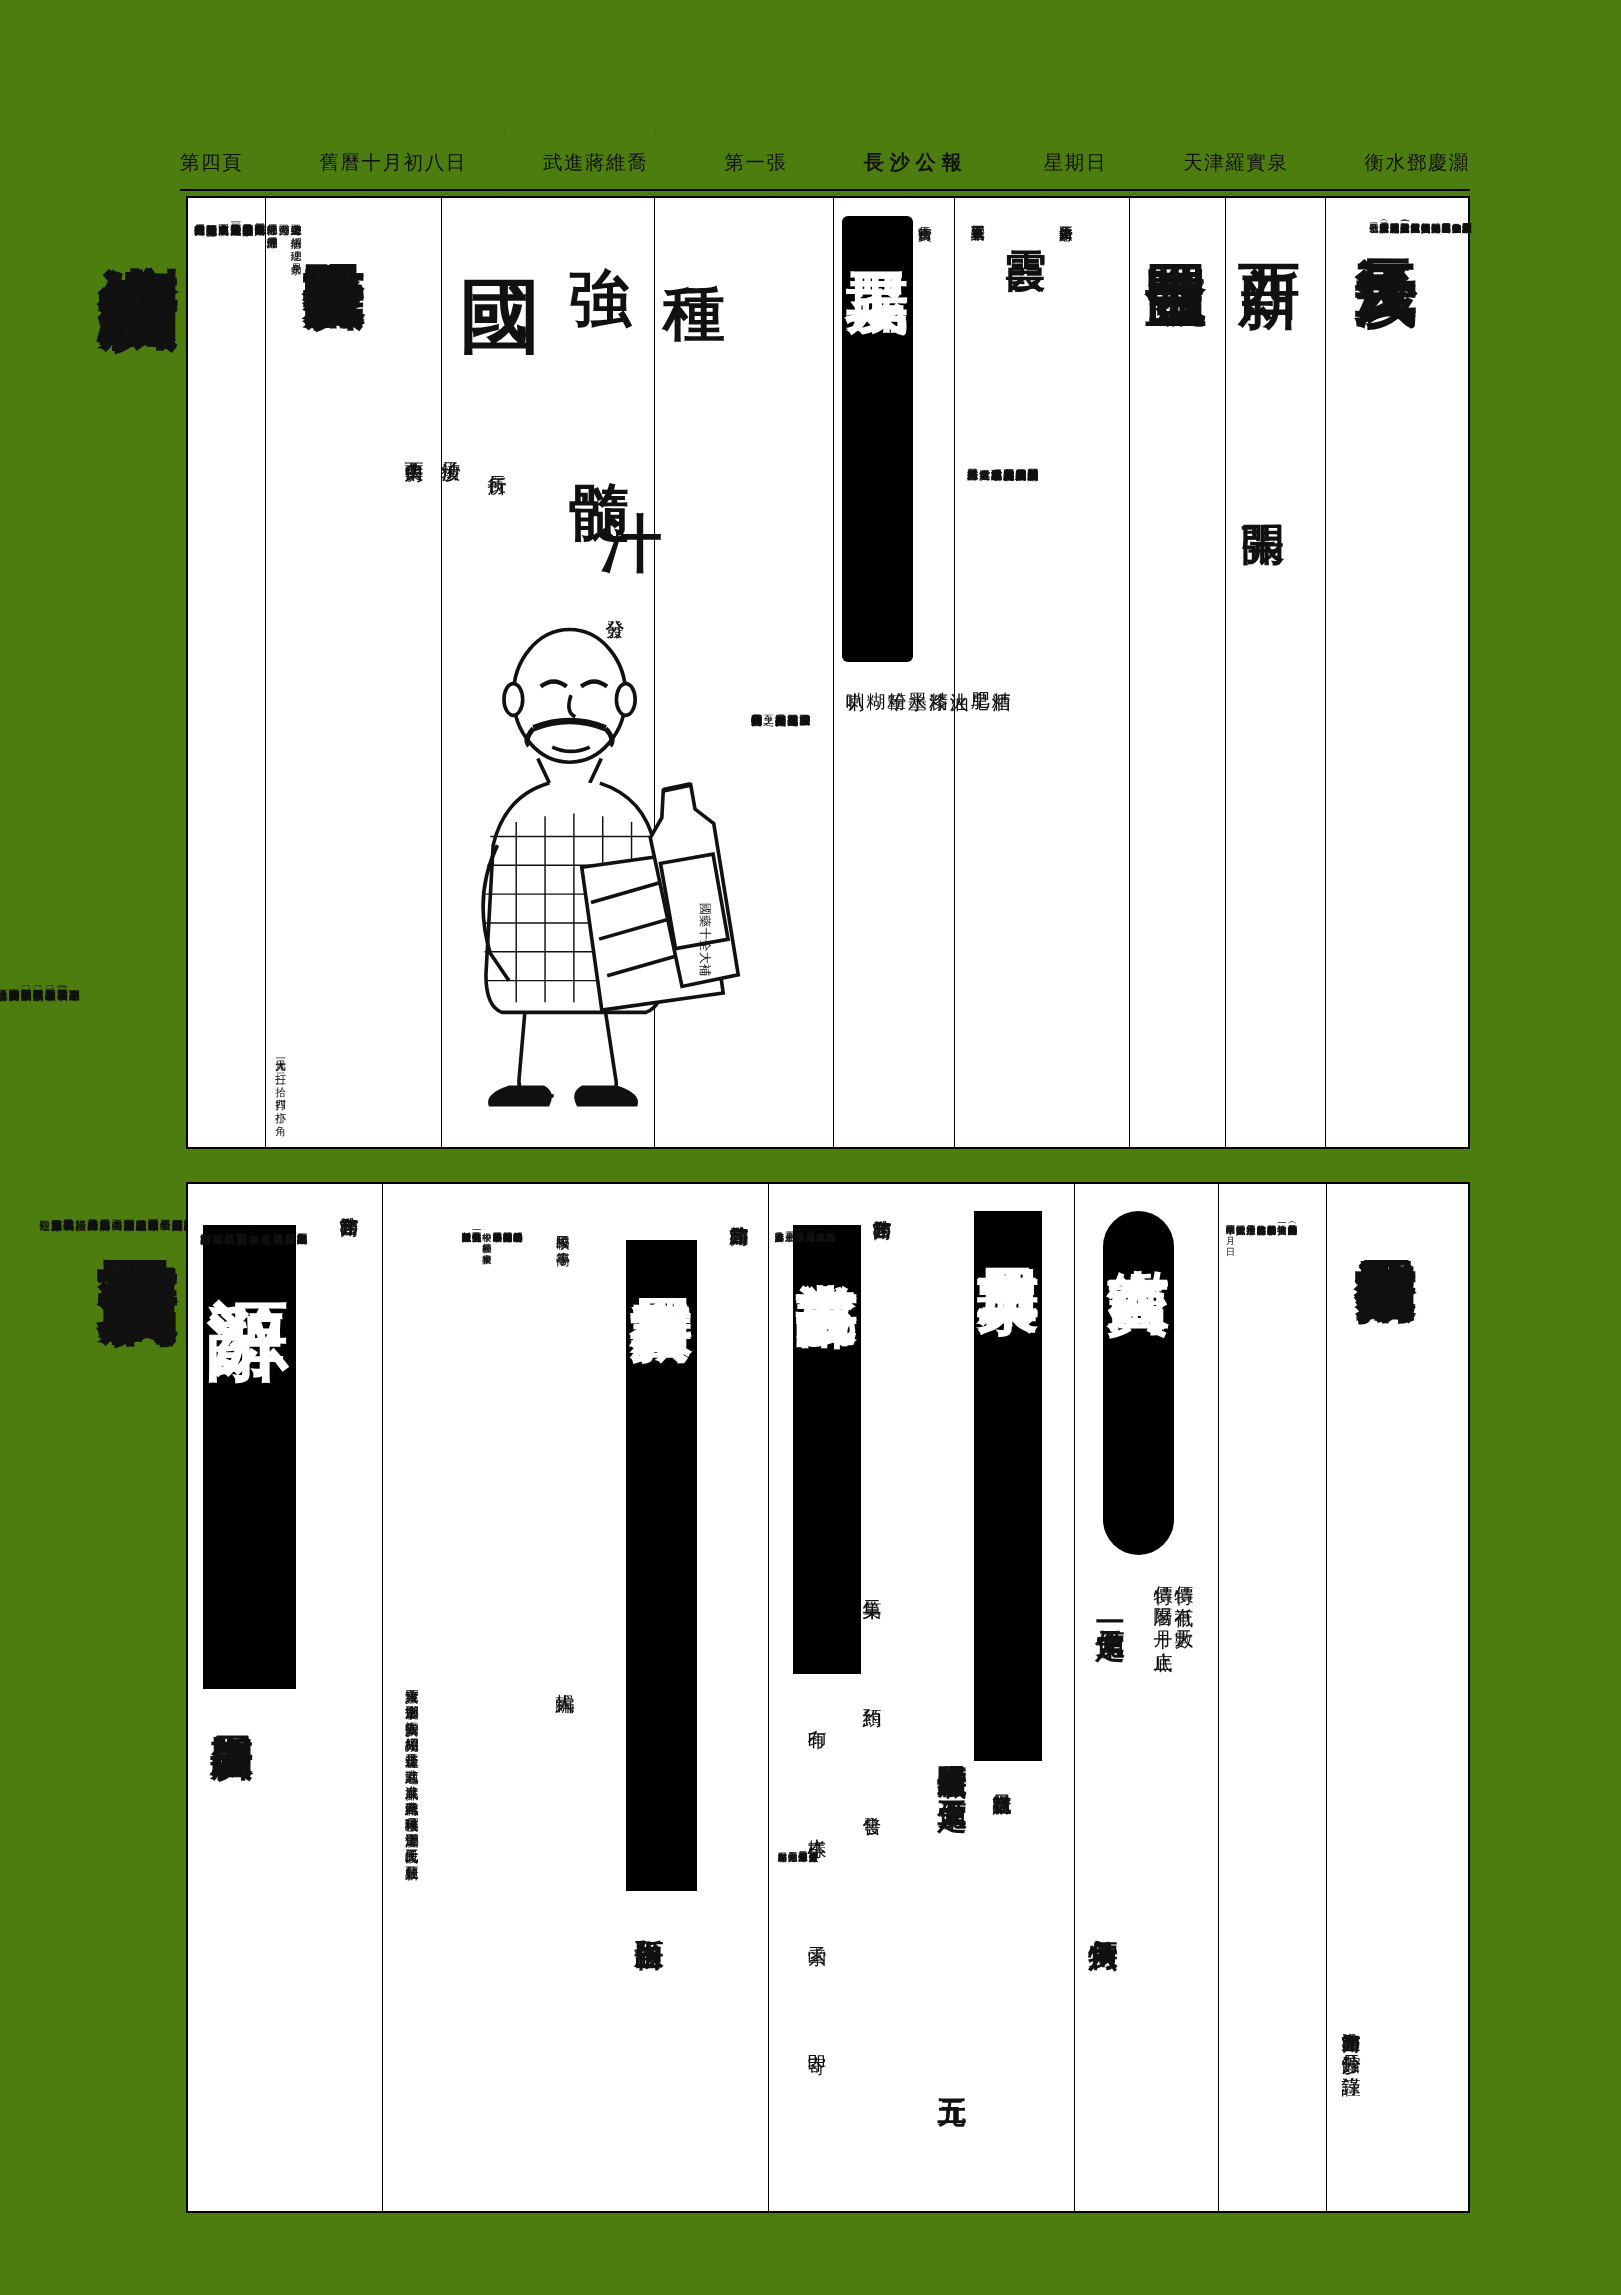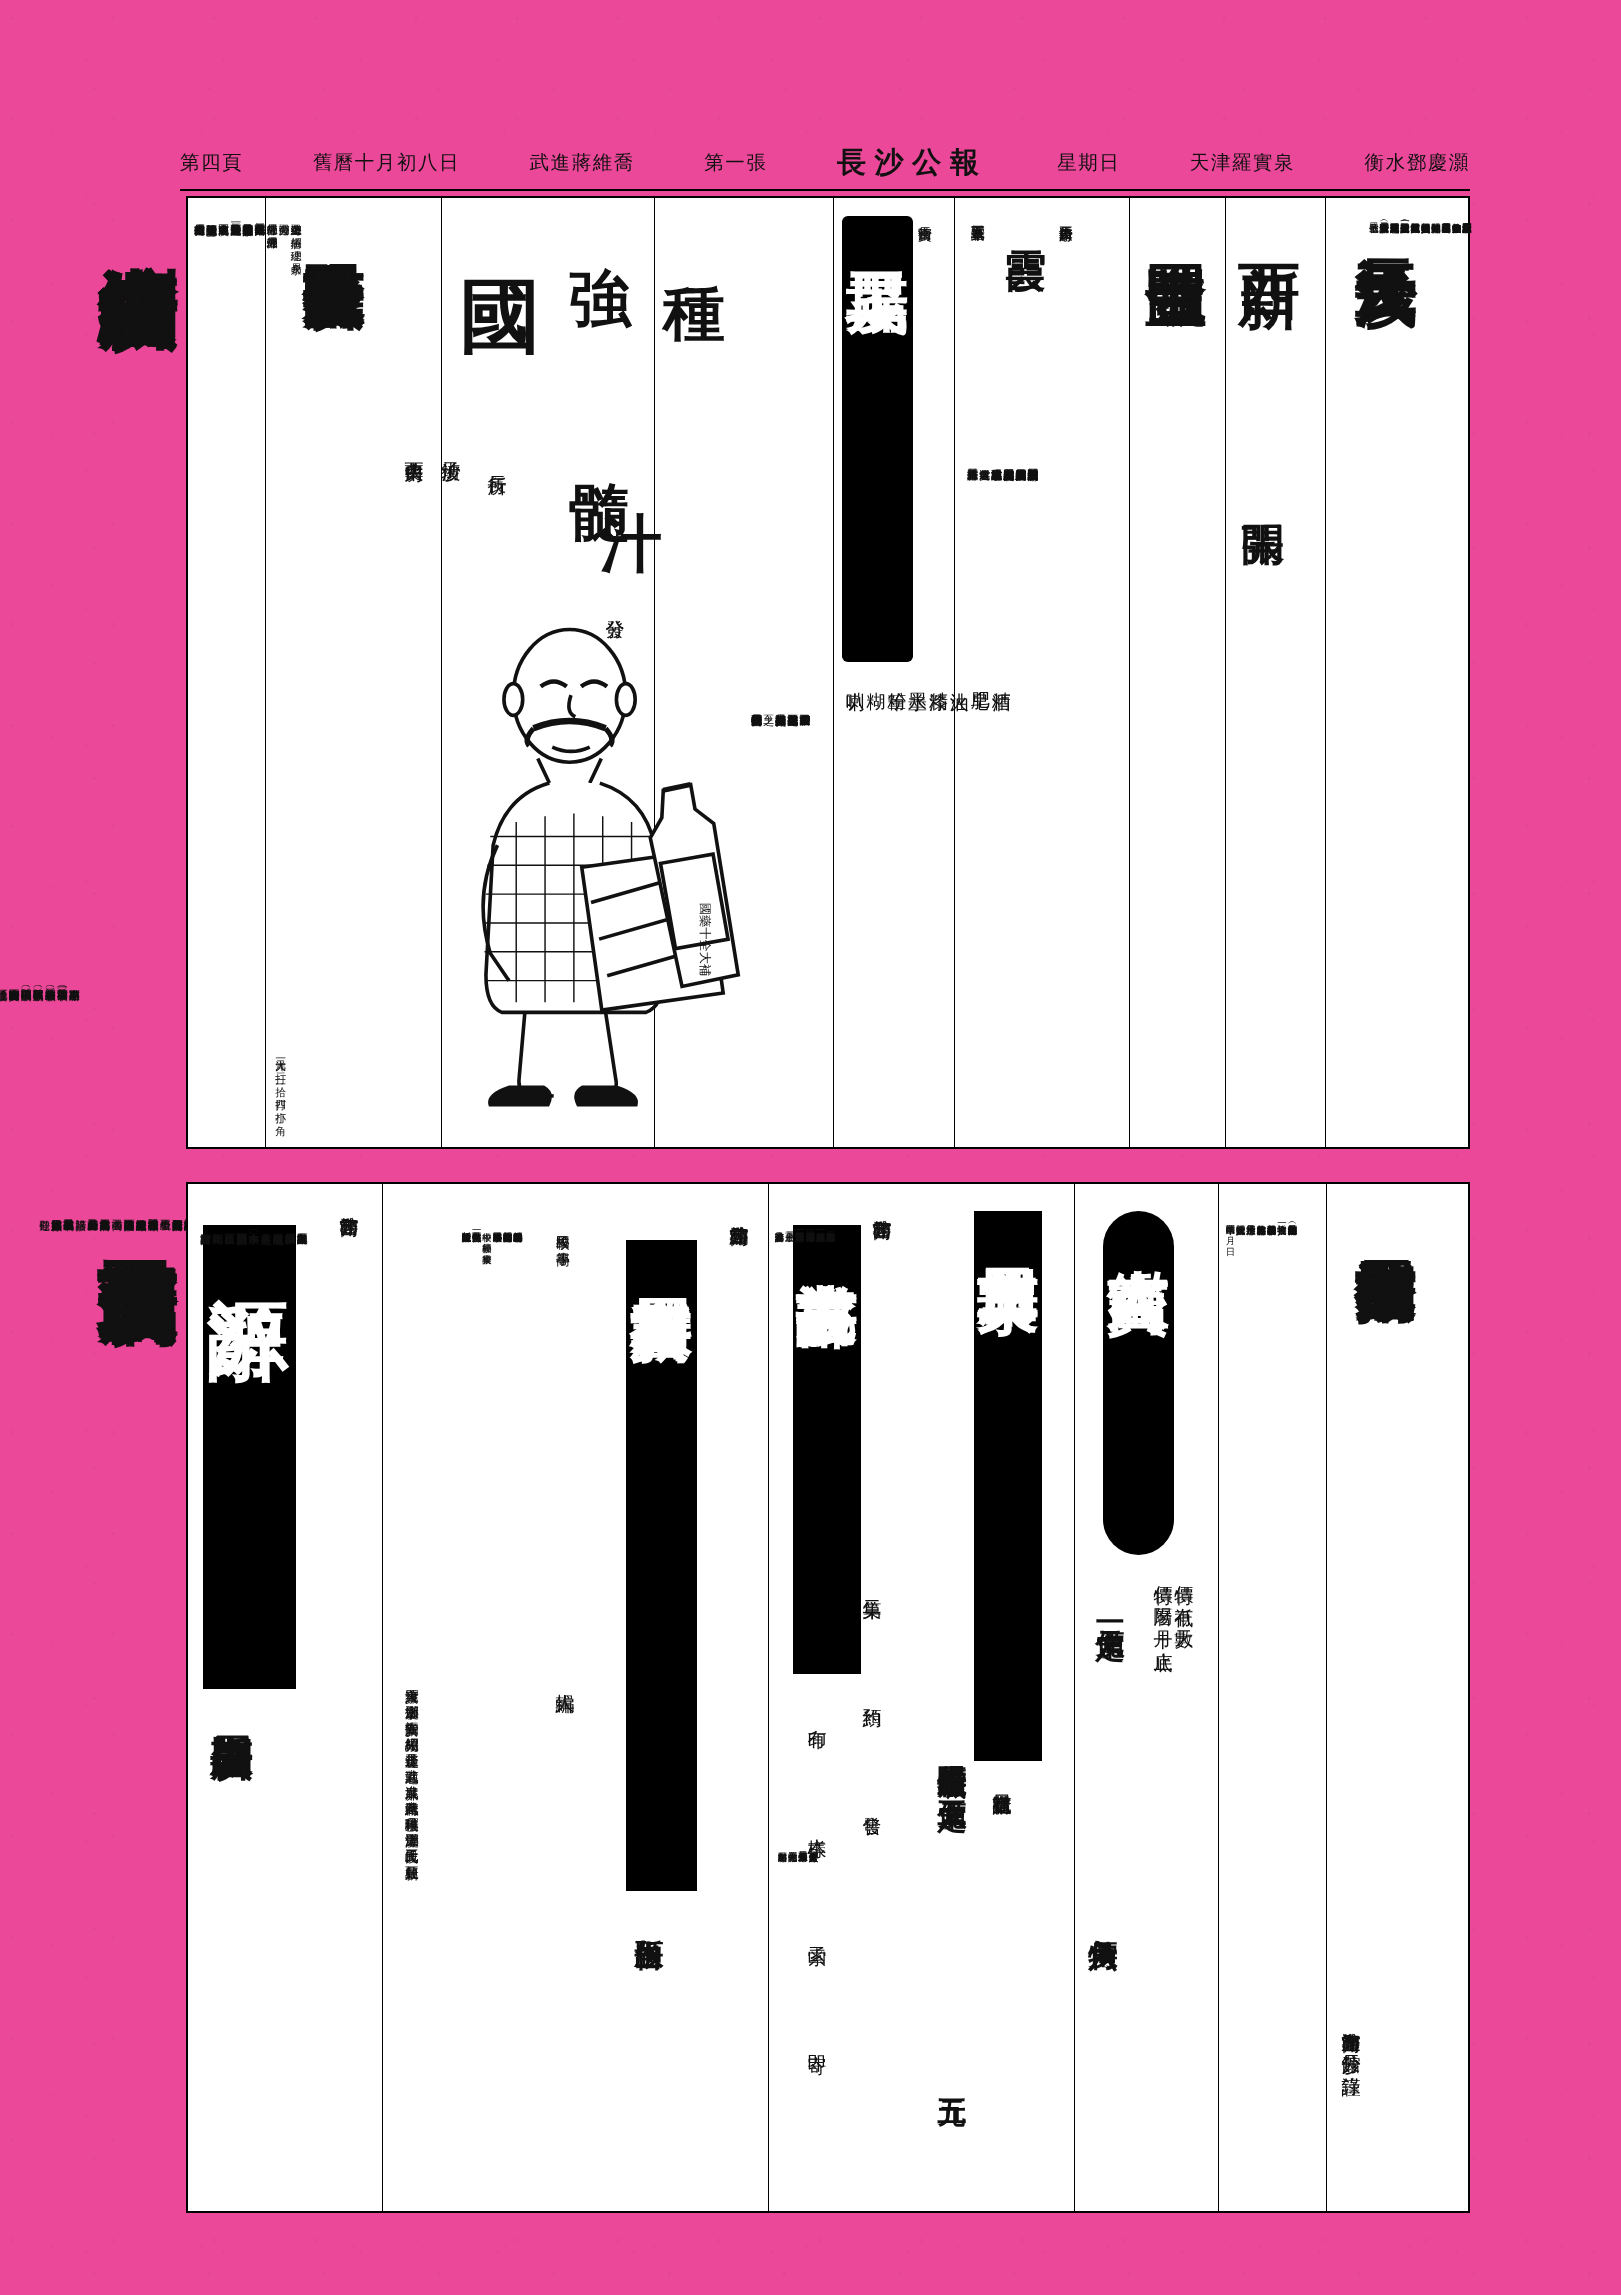--- a/index.html
+++ b/index.html
@@ -6,42 +6,42 @@
   body{
     width:1622px;height:2295px;
     font-family:"DejaVu Serif","Liberation Serif",serif;
     color:#111;
     position:relative;
     overflow:hidden;
   }
   
   #page{
     position:absolute;inset:0;
-    background:#ec4899;
+    background:#4d7c0f;
   }
   
   #grain{
     position:absolute;inset:0;
     background:
       radial-gradient(circle at 12% 18%, rgba(0,0,0,.05) 0 1.4px, transparent 2.2px),
       radial-gradient(circle at 63% 44%, rgba(0,0,0,.04) 0 1.4px, transparent 2.2px),
       radial-gradient(circle at 82% 77%, rgba(0,0,0,.05) 0 1.4px, transparent 2.2px),
       radial-gradient(circle at 34% 88%, rgba(0,0,0,.04) 0 1.4px, transparent 2.2px);
     background-size:101px 101px,137px 137px,115px 115px,151px 151px;
     pointer-events:none;
     opacity:.55;
   }
   
   #masthead{
     position:absolute;left:180px;top:141px;width:1290px;height:43px;
     display:flex;align-items:center;justify-content:space-between;
     font-size:19.5px;letter-spacing:.08em;
   }
   #masthead .mh-title{
-    font-size:29px;font-weight:bold;letter-spacing:.3em;
+    font-size:20px;font-weight:bold;letter-spacing:.3em;
   }
   #masthead span{white-space:nowrap;}
   
   .frame{
     position:absolute;
     border:2.2px solid #000;
     background:#fff;
     box-sizing:border-box;
   }
   .noborder{border:none;background:transparent;}

